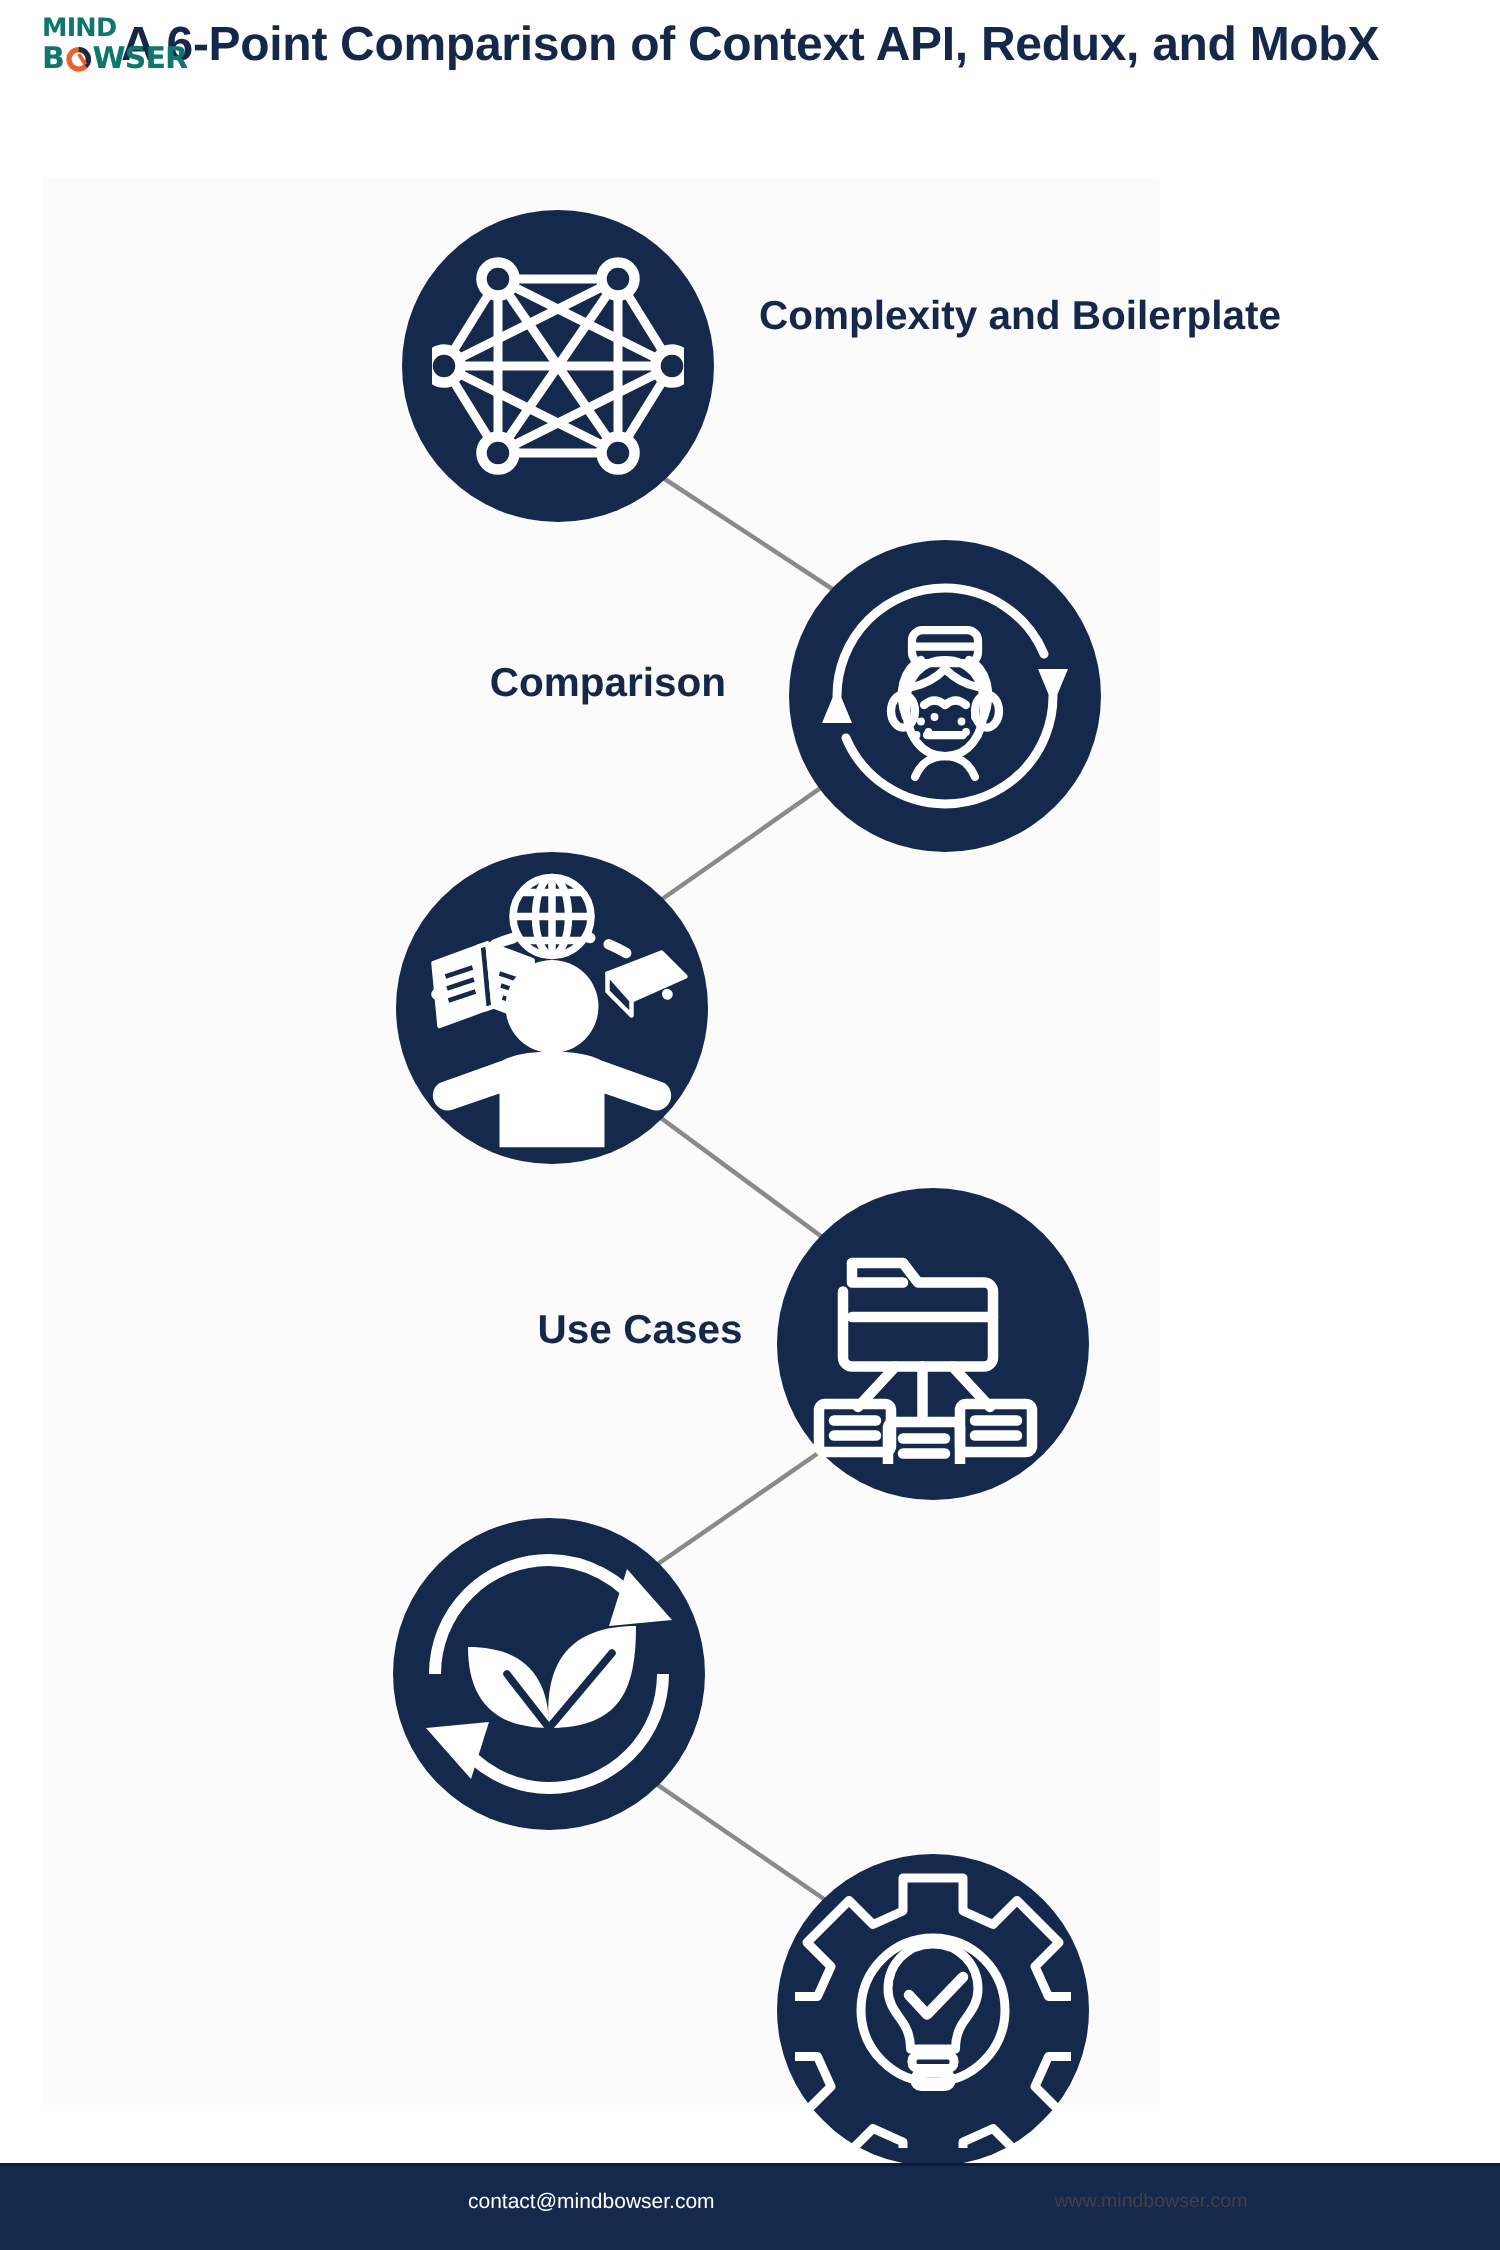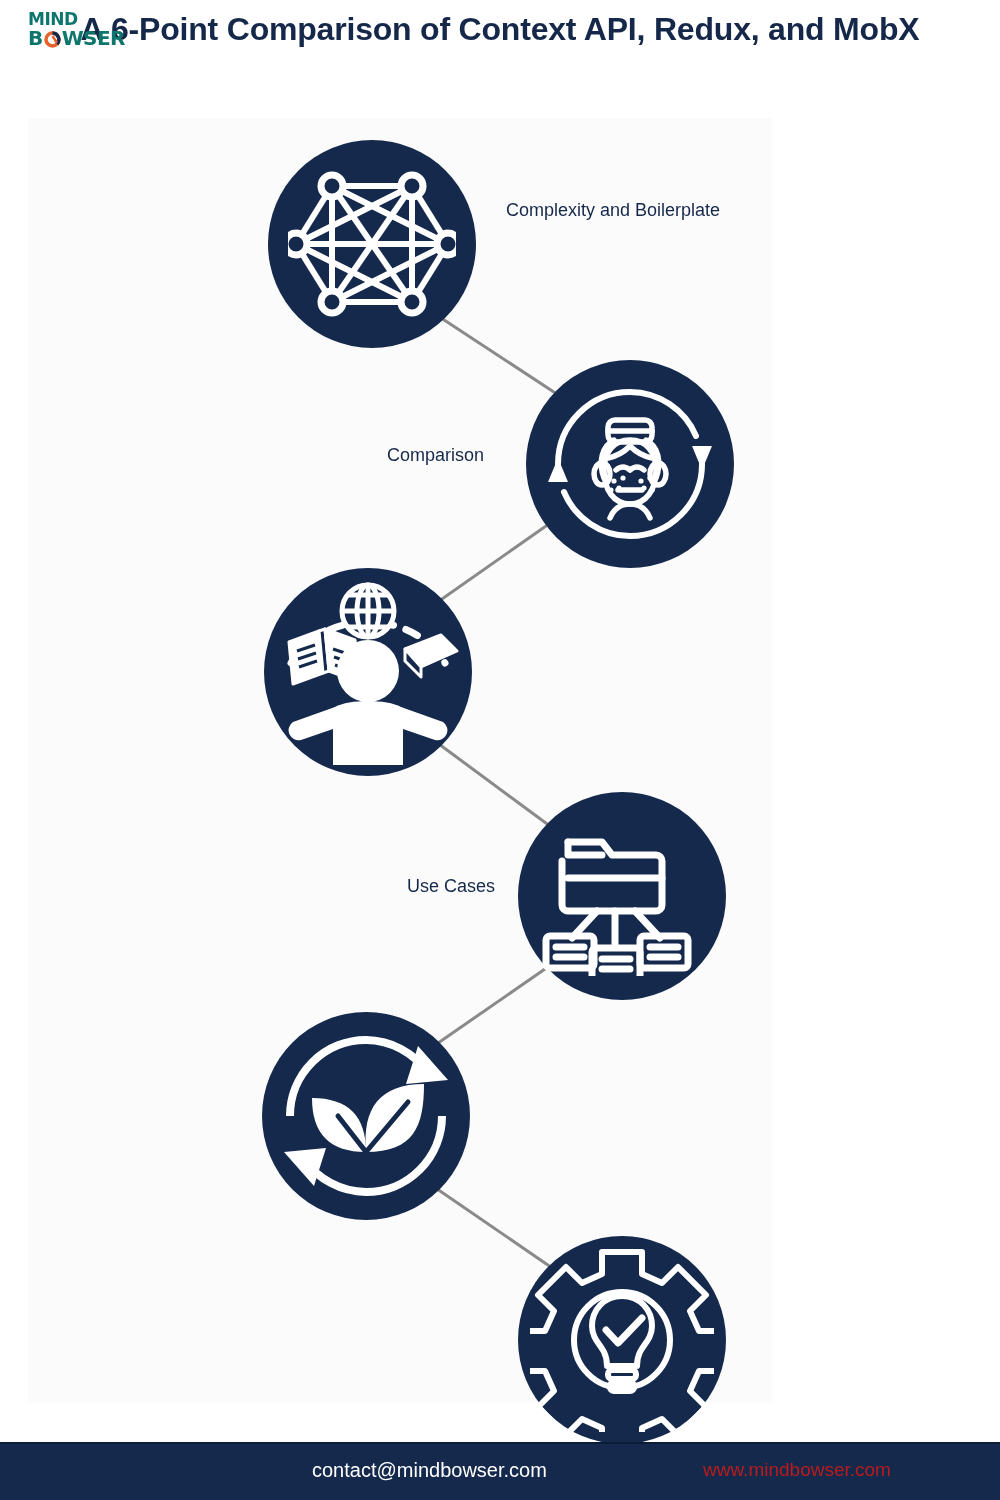--- a/index.html
+++ b/index.html
@@ -54,22 +54,22 @@
     border-radius: 50%;
     background: #15294d;
     display: flex;
     align-items: center;
     justify-content: center;
   }
   .node svg { display:block; }
   .node-label {
     position: absolute;
     color: #16284a;
-    font-size: 18px;
-    font-weight: normal;
+    font-size: 27px;
+    font-weight: bold;
     line-height: 41px;
   }
   .label-right { text-align: left; }
   .label-left  { text-align: right; }
 
   
   .n1 { left: 268px; top: 140px; }
   .n2 { left: 526px; top: 360px; }
   .n3 { left: 264px; top: 568px; }
   .n4 { left: 518px; top: 792px; }
@@ -123,29 +123,29 @@
     height: 17px;
     margin: 0 1px;
     position: relative;
     top: 1px;
   }
   .footer-contact {
     position: absolute;
     left: 312px;
     top: 1459px;
     color: #ffffff;
-    font-size: 20px;
+    font-size: 14px;
     font-family: "Liberation Sans", sans-serif;
   }
   .footer-site {
     position: absolute;
     left: 703px;
     top: 1459px;
-    color: #b91c1c;
-    font-size: 19px;
+    color: #404040;
+    font-size: 13px;
     font-family: "Liberation Sans", sans-serif;
   }
 </style>
 </head>
 <body>
 
 <div id="infographic">
 
   <div class="bg-panel"></div>
 

